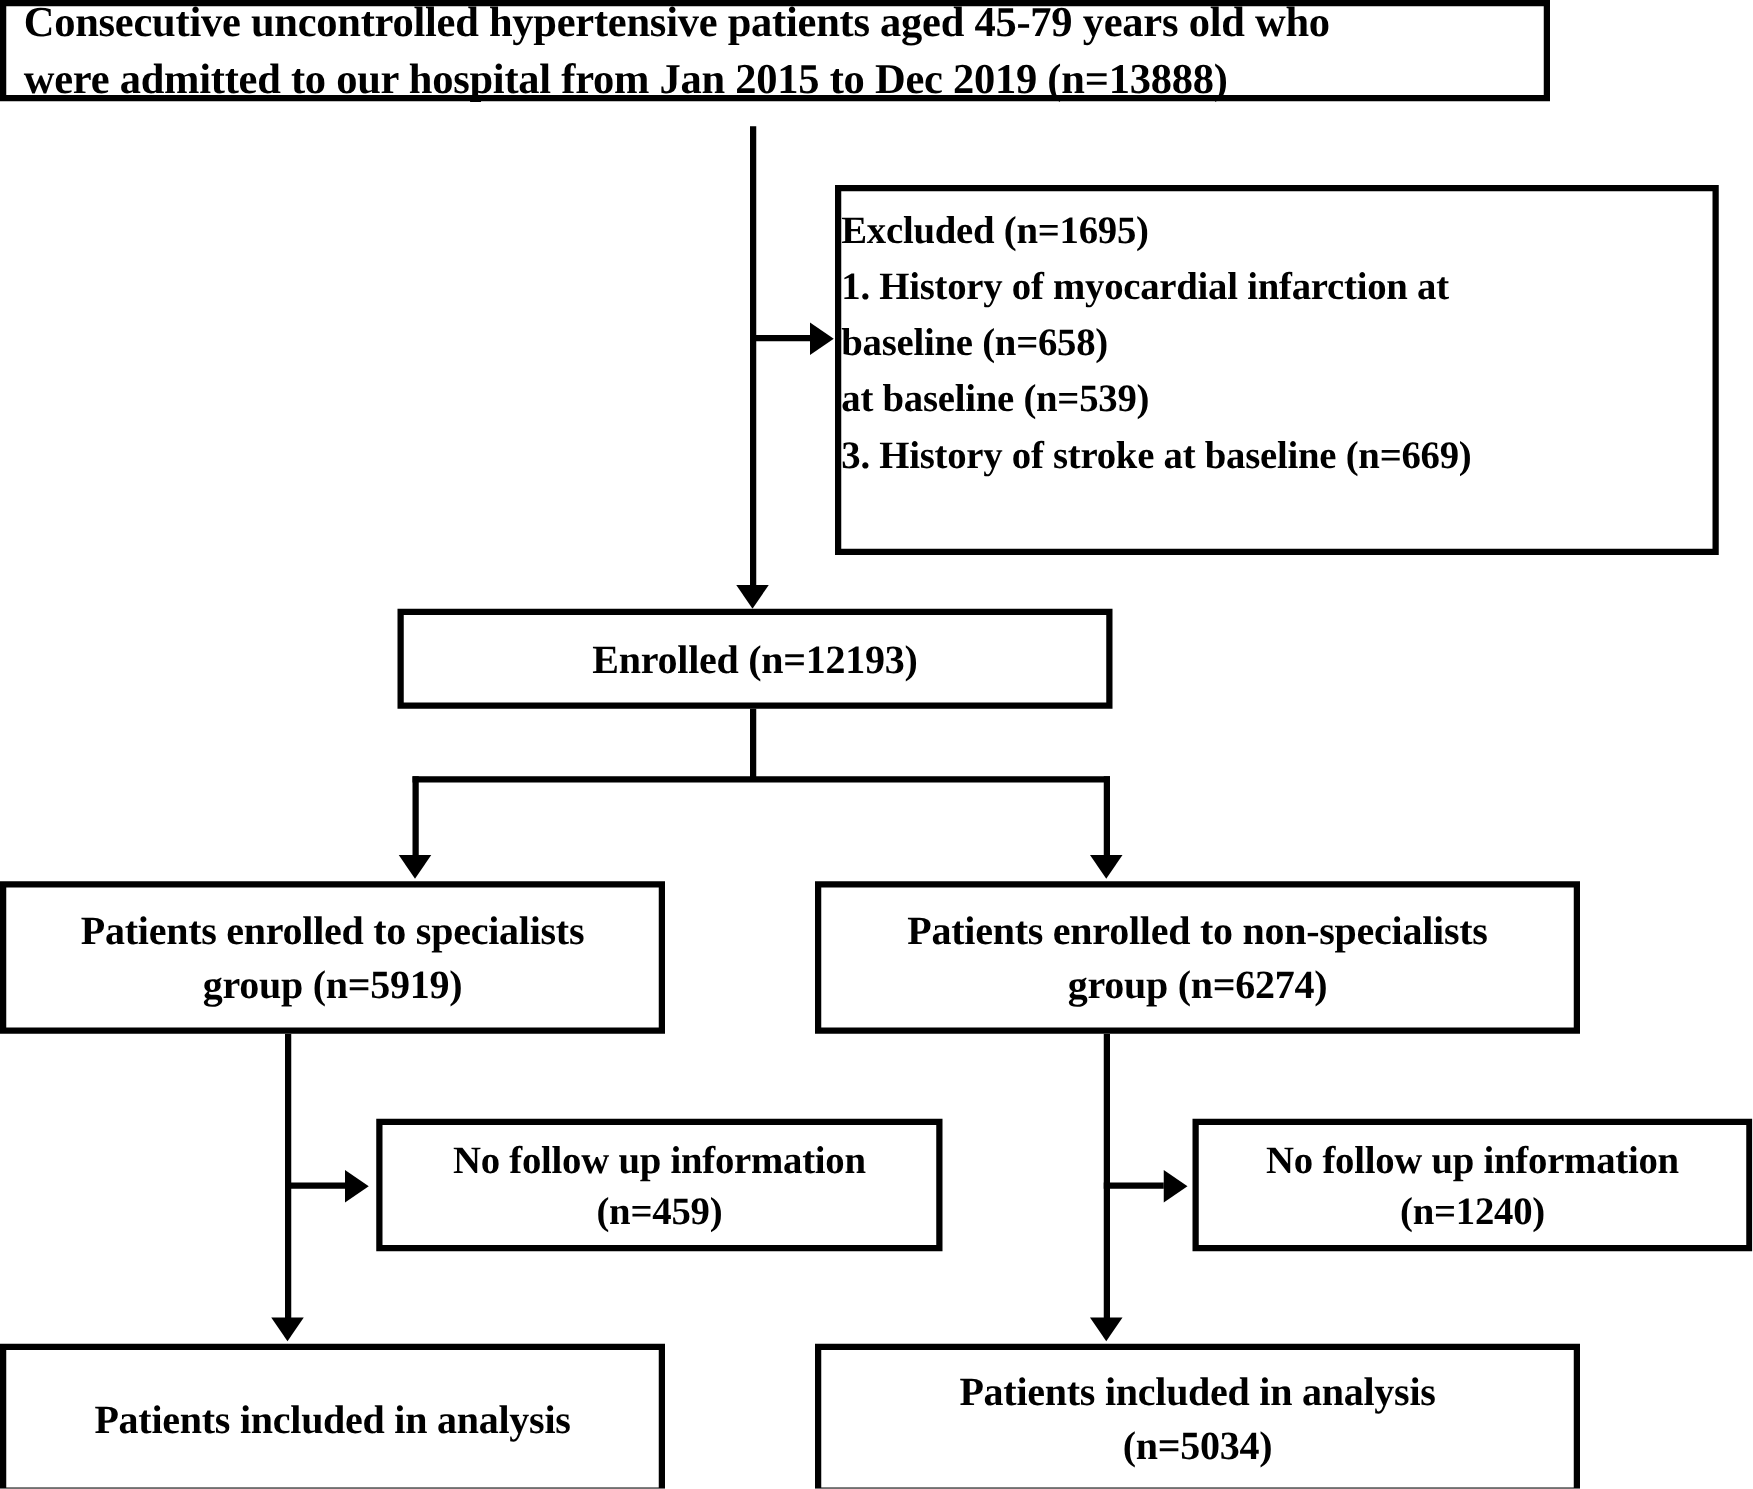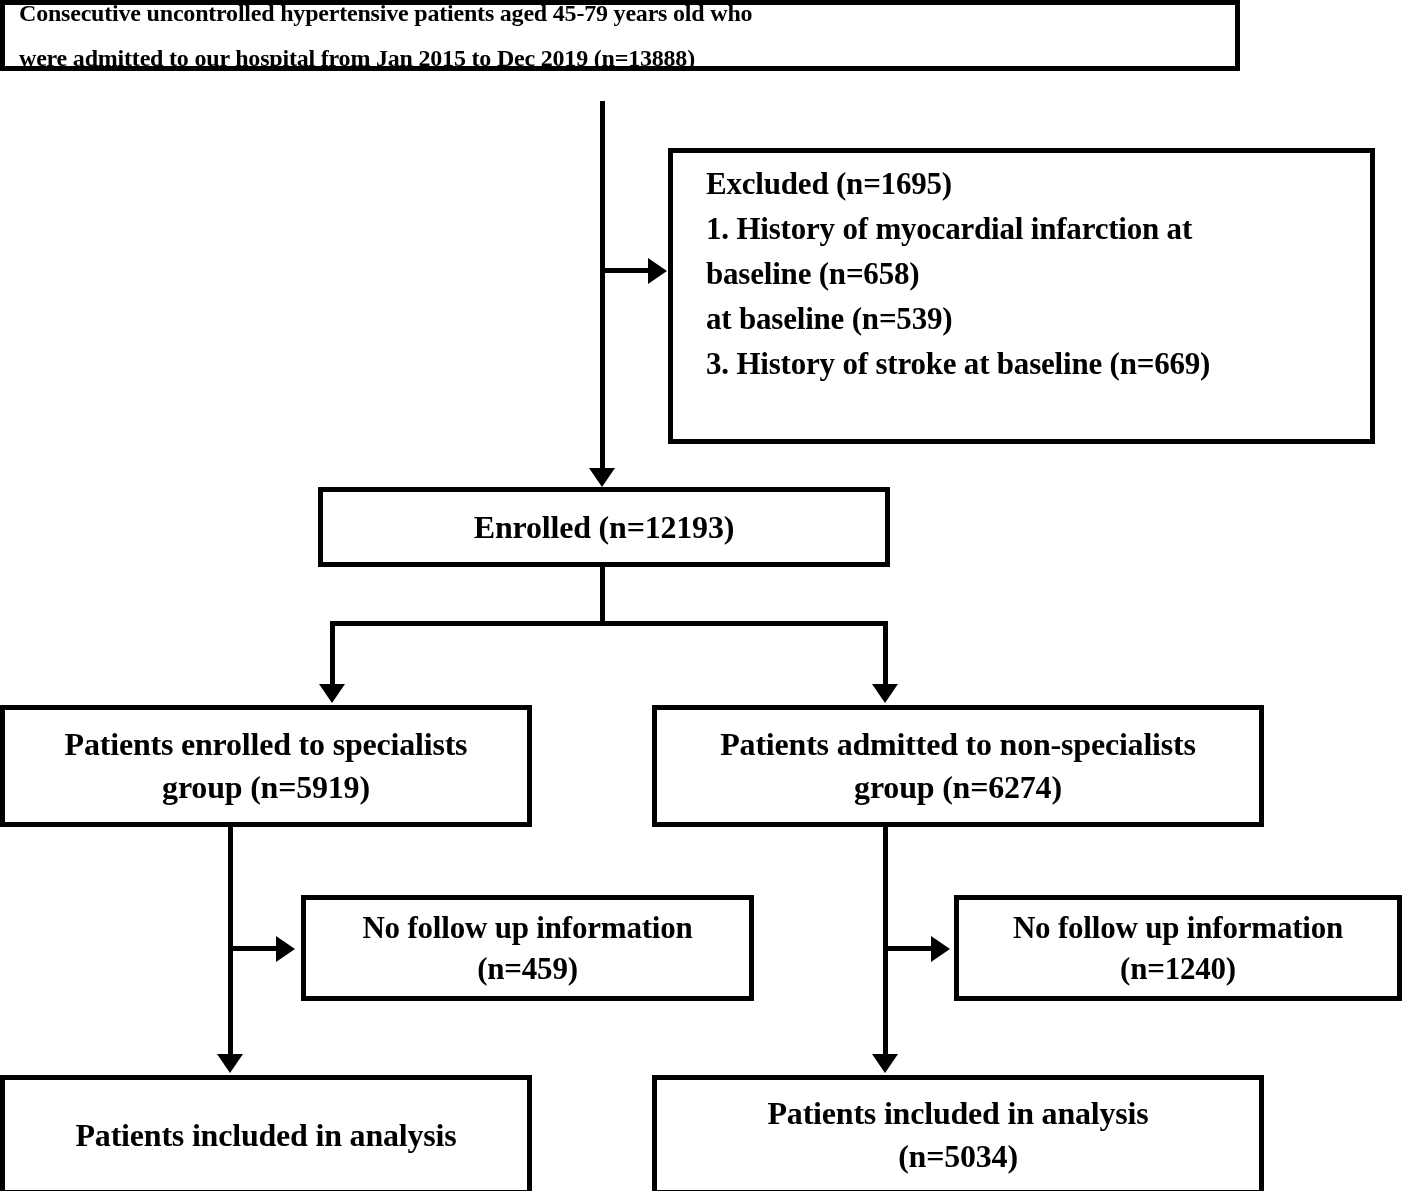--- a/index.html
+++ b/index.html
@@ -29,29 +29,29 @@
   }
   .box .line {
     display: block;
     white-space: nowrap;
     font-weight: bold;
     letter-spacing: -0.2px;
   }
 
   
   #box-source {
-    left: 0px; top: 0px; width: 1240px; height: 71px;
+    left: 0px; top: 0px; width: 1240px; height: 81px;
     padding: 0 14px;
-    font-size: 24px;
+    font-size: 34px;
     line-height: 45px;
     text-align: left;
   }
   #box-excluded {
     left: 668px; top: 148px; width: 707px; height: 296px;
-    padding: 0 33px;
+    padding: 0 0;
     font-size: 31px;
     line-height: 45px;
     text-align: left;
     justify-content: flex-start;
     padding-top: 8px;
   }
   #box-enrolled {
     left: 318px; top: 487px; width: 572px; height: 80px;
     font-size: 32px;
     line-height: 40px;
@@ -169,21 +169,21 @@
   <div class="box" id="box-enrolled">
     <span class="line">Enrolled (n=12193)</span>
   </div>
 
   <div class="box" id="box-specialists">
     <span class="line">Patients enrolled to specialists</span>
     <span class="line">group (n=5919)</span>
   </div>
 
   <div class="box" id="box-nonspecialists">
-    <span class="line">Patients admitted to non-specialists</span>
+    <span class="line">Patients enrolled to non-specialists</span>
     <span class="line">group (n=6274)</span>
   </div>
 
   <div class="box" id="box-nofu-left">
     <span class="line">No follow up information</span>
     <span class="line">(n=459)</span>
   </div>
 
   <div class="box" id="box-nofu-right">
     <span class="line">No follow up information</span>

